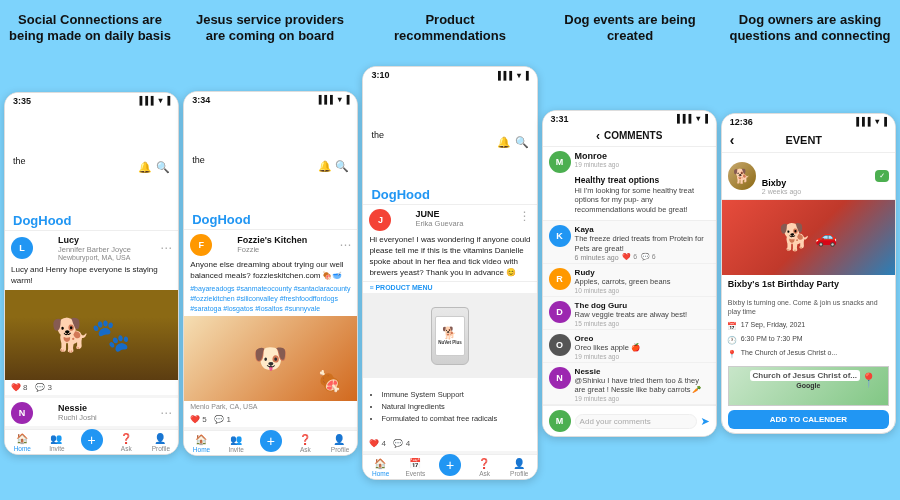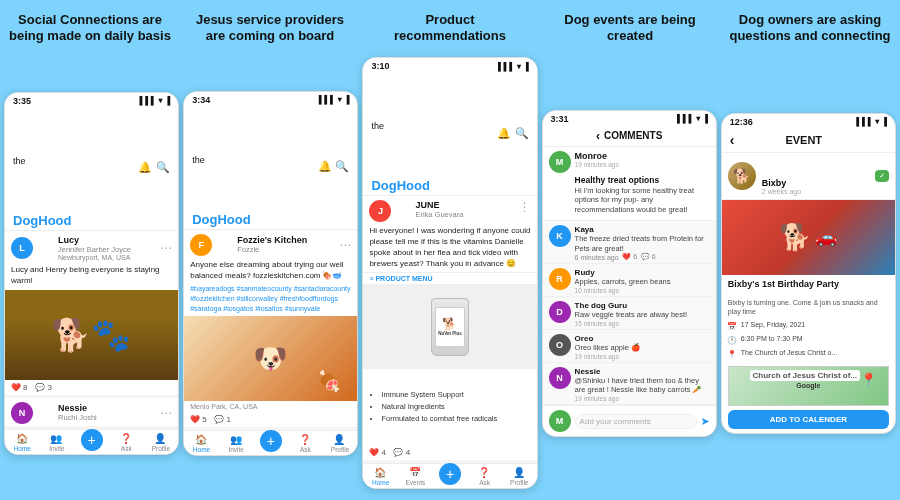--- a/index.html
+++ b/index.html
@@ -153,21 +153,21 @@
     }
     .product-label {
       width: 30px; height: 40px;
       background: #fff;
       border-radius: 2px;
       display: flex; flex-direction: column; align-items: center; justify-content: center;
       font-size: 5px; font-weight: 700; color: #333;
       border: 1px solid #ccc;
     }
     .product-bullets {
-      padding: 20px 8px;
+      padding: 11px 8px;
       font-size: 7.5px; color: #333; line-height: 1.6;
     }
     .product-bullets li { list-style: disc; margin-left: 10px; }
     
     .comments-header {
       text-align: center; font-size: 10px; font-weight: 700; color: #111;
       padding: 4px 0 3px 0; border-bottom: 1px solid #eee;
       display: flex; align-items: center; justify-content: center; gap: 4px;
     }
     .comment-item {
@@ -272,21 +272,21 @@
         <div class="post-card">
           <div class="post-header">
             <div class="avatar blue">L</div>
             <div class="post-user-info">
               <div class="post-username">Lucy</div>
               <div class="post-subname">Jennifer Barber Joyce</div>
               <div class="post-location">Newburyport, MA, USA</div>
             </div>
             <span class="post-menu">⋯</span>
           </div>
-          <div class="post-text">Lucy and Henry being everyone is staying warm!</div>
+          <div class="post-text">Lucy and Henry hope everyone is staying warm!</div>
           <div class="dog-art-1">
             <span class="dog-emoji">🐕</span>
             <span class="dog-emoji">🐾</span>
           </div>
           <div class="post-actions">
             <span class="action-btn">❤️ <span>8</span></span>
             <span class="action-btn">💬 <span>3</span></span>
           </div>
         </div>
 

